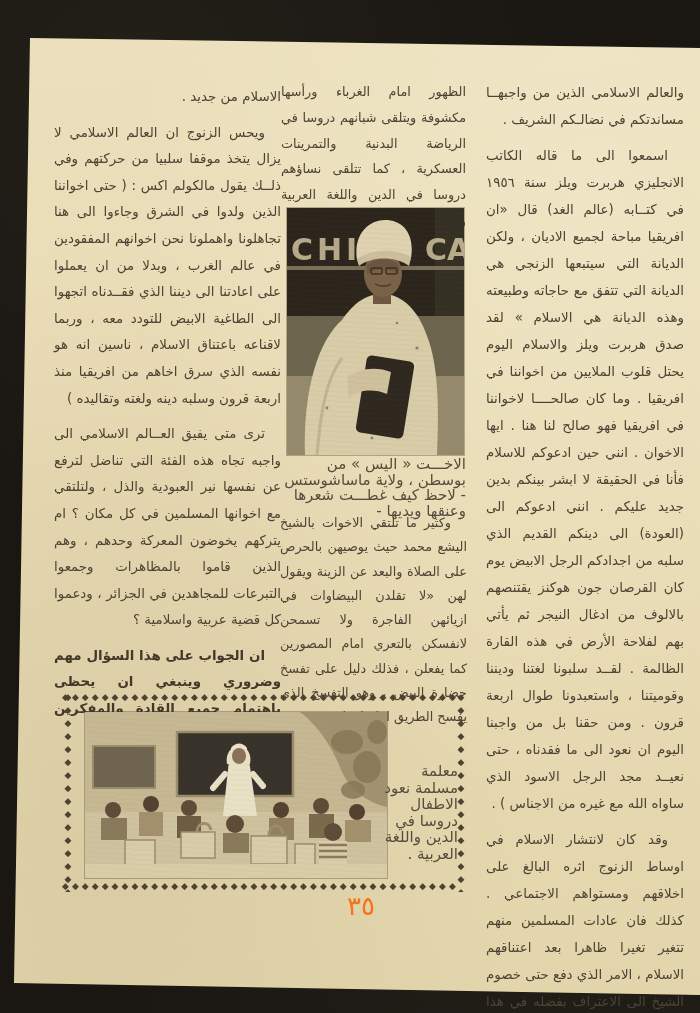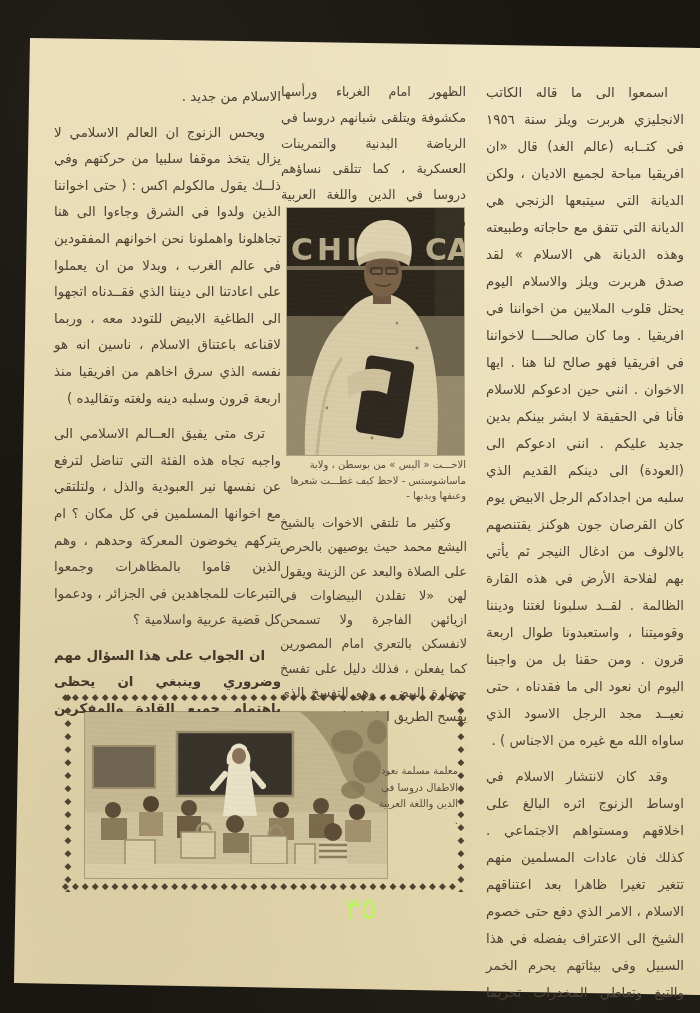--- a/index.html
+++ b/index.html
@@ -23,45 +23,46 @@
   .col p{margin:0 0 9px 0;}
   .indent{text-indent:16px;}
   #col-right{left:486px;top:79px;width:198px;font-size:13.4px;line-height:27px;}
   #col-mid-intro{left:281px;top:79px;width:185px;font-size:12.8px;line-height:25.8px;}
   #col-mid-body{left:280px;top:511px;width:187px;font-size:12.8px;line-height:24.3px;}
   #col-left{left:54px;top:84px;width:227px;font-size:13.4px;line-height:26.6px;}
   .bold{font-weight:bold;color:#43382a;}
   .signature{direction:rtl;text-align:center;font-size:12px;margin-top:14px;color:#574c3c;}
   .photo-frame{position:absolute;box-shadow:0 0 0 1px rgba(70,60,40,.35);}
   #sister-photo{left:287px;top:208px;width:177px;height:247px;}
-  .caption{position:absolute;direction:rtl;text-align:right;font-size:10px;color:#574c3c;}
+  .caption{position:absolute;direction:rtl;text-align:right;font-size:15px;color:#574c3c;}
   #sister-caption{left:278px;top:457px;width:188px;line-height:15.6px;}
   
   #diamond-frame{position:absolute;left:62px;top:692px;width:404px;height:200px;color:#4e4231;}
   .dstrip{position:absolute;overflow:hidden;font-size:9px;letter-spacing:3px;line-height:10px;white-space:nowrap;}
   .dstrip.h{left:0;width:404px;height:11px;}
   .dstrip.top{top:0;}
   .dstrip.bottom{bottom:0;}
   .dstrip.v{top:0;height:200px;width:11px;writing-mode:vertical-rl;}
   .dstrip.left{left:0;}
   .dstrip.right{right:0;}
   #classroom-photo{left:85px;top:712px;width:302px;height:166px;}
   #classroom-caption{right:242px;top:763px;width:80px;line-height:16.5px;}
   #page-number{position:absolute;left:336px;top:891px;width:50px;text-align:center;
-    font-size:30px;color:#bef264;}
+    font-size:26px;color:#f97316;}
   svg text{font-family:"DejaVu Sans", sans-serif;}
   .grain{position:absolute;inset:0;pointer-events:none;
     background-image:repeating-linear-gradient(3deg, rgba(120,100,70,.03) 0 2px, rgba(0,0,0,0) 2px 5px);}
 </style>
 </head>
 <body>
 
 <div class="paper"></div>
 
 <div class="col ar" id="col-right">
+  <p>والعالم الاسلامي الذين من واجبهــا مساندتكم في نضالـكم الشريف .</p>
   <p class="indent">اسمعوا الى ما قاله الكاتب الانجليزي هربرت ويلز سنة ١٩٥٦ في كتــابه (عالم الغد) قال «ان افريقيا مباحة لجميع الاديان ، ولكن الديانة التي سيتبعها الزنجي هي الديانة التي تتفق مع حاجاته وطبيعته وهذه الديانة هي الاسلام » لقد صدق هربرت ويلز والاسلام اليوم يحتل قلوب الملايين من اخواننا في افريقيا . وما كان صالحــــا لاخواننا في افريقيا فهو صالح لنا هنا . ايها الاخوان . انني حين ادعوكم للاسلام فأنا في الحقيقة لا ابشر بينكم بدين جديد عليكم . انني ادعوكم الى (العودة) الى دينكم القديم الذي سلبه من اجدادكم الرجل الابيض يوم كان القرصان جون هوكنز يقتنصهم بالالوف من ادغال النيجر ثم يأتي بهم لفلاحة الأرض في هذه القارة الظالمة . لقــد سلبونا لغتنا وديننا وقوميتنا ، واستعبدونا طوال اربعة قرون . ومن حقنا بل من واجبنا اليوم ان نعود الى ما فقدناه ، حتى نعيــد مجد الرجل الاسود الذي ساواه الله مع غيره من الاجناس ) .</p>
   <p class="indent">وقد كان لانتشار الاسلام في اوساط الزنوج اثره البالغ على اخلاقهم ومستواهم الاجتماعي . كذلك فان عادات المسلمين منهم تتغير تغيرا ظاهرا بعد اعتناقهم الاسلام ، الامر الذي دفع حتى خصوم الشيخ الى الاعتراف بفضله في هذا السبيل وفي بيئاتهم يحرم الخمر والتبغ وتعاطي المخدرات تحريما مطلقا كما يحرم عليهم السب والشتم ولعب القــمار وارتياد المراقص ودور اللهو . ويحظر على المرأة منهم استعــمال المساحيق او</p>
 </div>
 
 <div class="col ar" id="col-mid-intro">
   <p>الظهور امام الغرباء ورأسها مكشوفة ويتلقى شبانهم دروسا في الرياضة البدنية والتمرينات العسكرية ، كما تتلقى نساؤهم دروسا في الدين واللغة العربية ويطلق عليهن اسم «الاخوات» .</p>
 </div>
 
 <div class="photo-frame" id="sister-photo">
   <svg width="177" height="247" viewBox="0 0 177 247">

